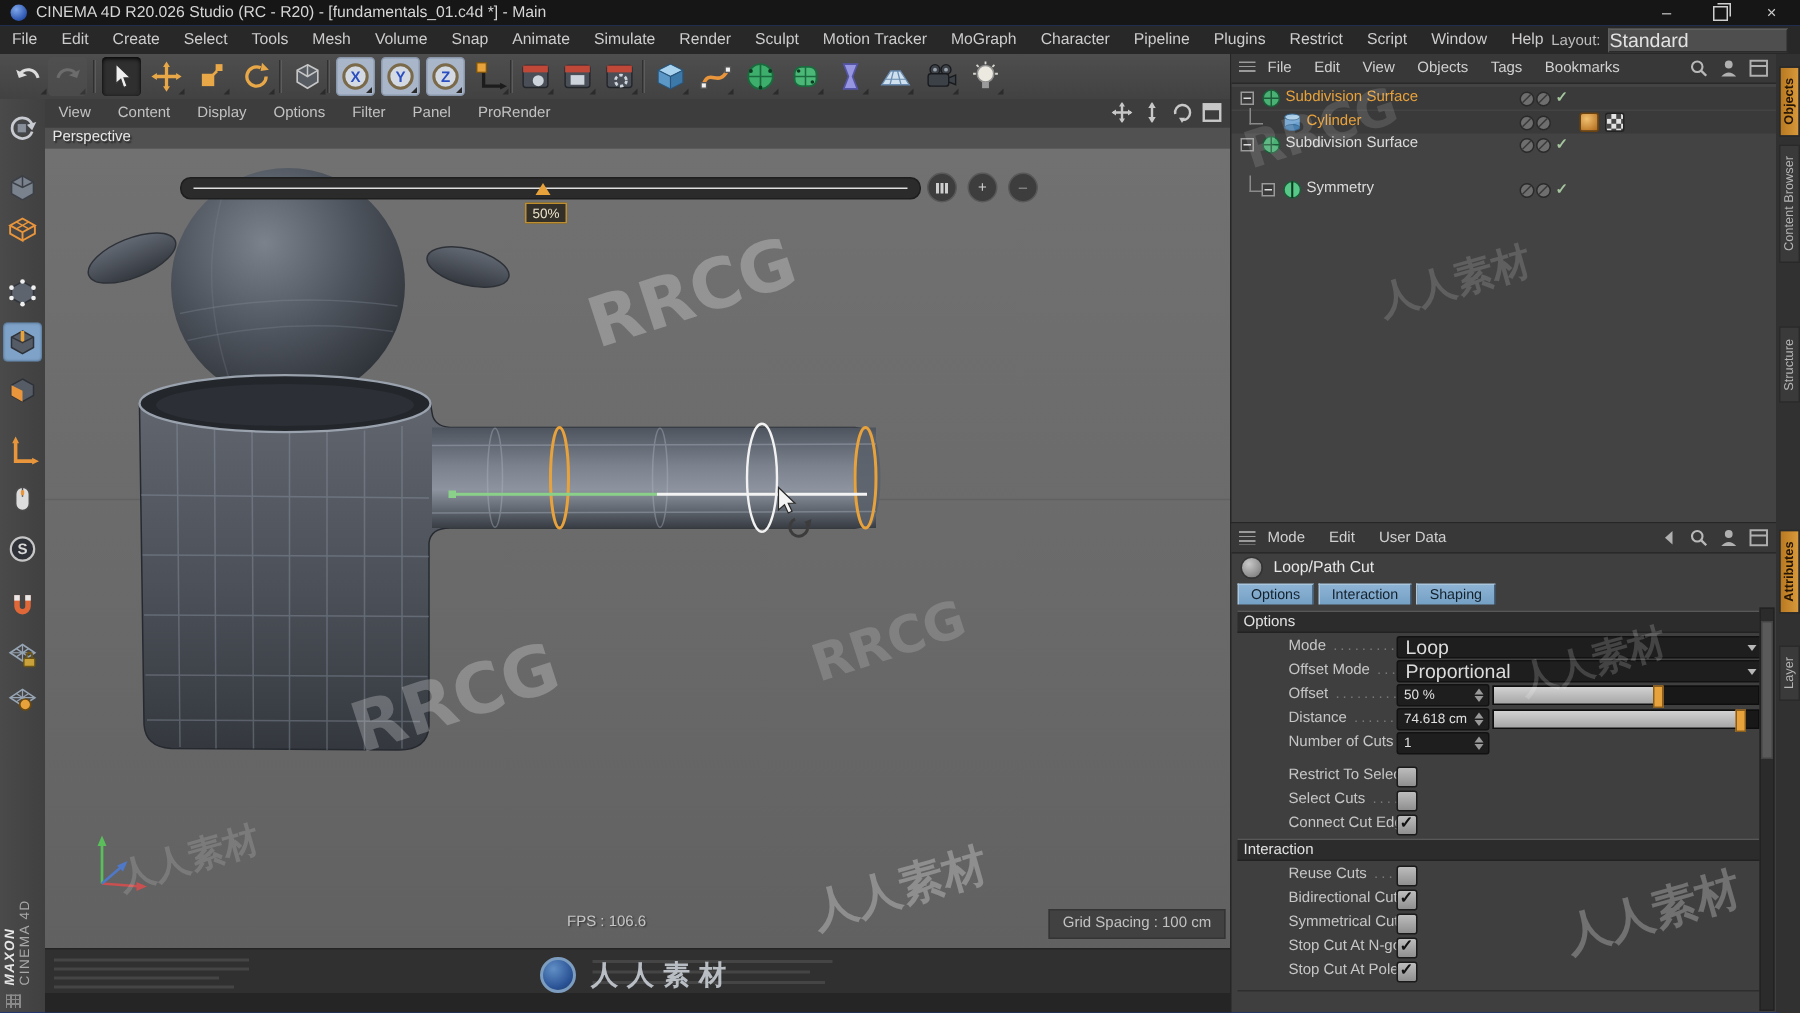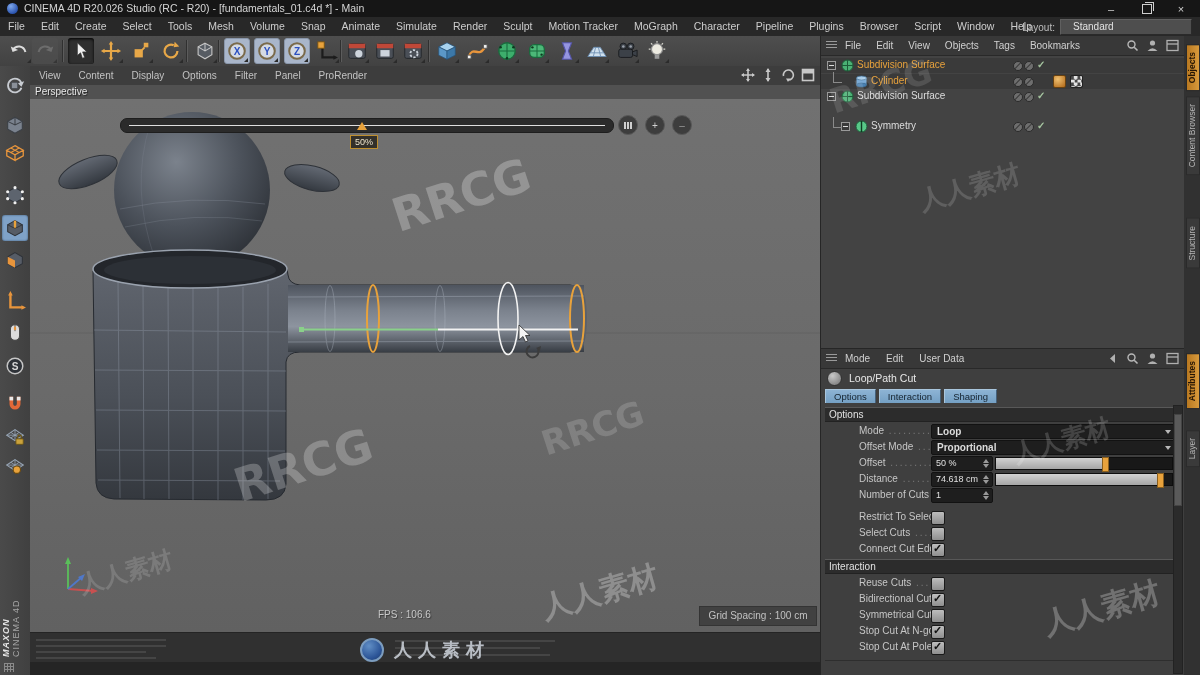--- a/index.html
+++ b/index.html
@@ -12,21 +12,21 @@
   #wtitle{position:absolute;left:24px;top:2px;font-size:10.5px;color:#d6d6d6;white-space:nowrap;}
   .wctl{position:absolute;top:0;width:34px;height:17px;display:flex;align-items:center;justify-content:center;color:#cfcfcf;font-size:11px;}
   #ctl-min{right:72px}#ctl-max{right:36px}#ctl-close{right:2px}
   #maxbox{width:8px;height:8px;border:1px solid #cfcfcf;position:relative}
   #maxbox::after{content:"";position:absolute;left:2px;top:-3px;width:8px;height:8px;border:1px solid #cfcfcf;border-left:none;border-bottom:none}
   
   #menubar{position:absolute;left:0;top:17px;width:1200px;height:19px;background:#282828;border-bottom:1px solid #1c1c1c;display:flex;align-items:center;}
   .menu-item{padding:0 8px;font-size:10.5px;color:#cdcdcd;line-height:19px;white-space:nowrap;}
   #layoutwrap{position:absolute;right:8px;top:2px;display:flex;align-items:center;}
   #layoutlabel{font-size:10px;color:#bdbdbd;margin-right:5px;}
-  #layoutbox{width:118px;height:14px;background:#4e4e4e;border:1px solid #5f5f5f;border-bottom-color:#2a2a2a;border-right-color:#2a2a2a;color:#e2e2e2;font-size:10px;line-height:14px;padding-left:12px;}
+  #layoutbox{width:118px;height:14px;background:#4e4e4e;border:1px solid #5f5f5f;border-bottom-color:#2a2a2a;border-right-color:#2a2a2a;color:#e2e2e2;font-size:13px;line-height:14px;padding-left:0;}
   
   #toolbar{position:absolute;left:0;top:36px;width:1200px;height:30px;background:linear-gradient(#4e4e4e,#424242);border-bottom:1px solid #2e2e2e;}
   .tcell{position:absolute;top:2px;width:26px;height:26px;border-radius:3px;display:flex;align-items:center;justify-content:center;}
   .tcell::after{content:"";position:absolute;right:1px;bottom:1px;border-left:4px solid transparent;border-bottom:4px solid #2b2b2b;}
   .tcell.pressed{background:#2f2f2f;box-shadow:inset 0 1px 3px #000;}
   .tcell.disabled{background:#525252;opacity:.55;}
   .tcell.axis{background:#a9b6ca;border:1px solid #8a97ab;width:24px;height:24px;}
   .tsep{position:absolute;top:4px;width:1px;height:22px;background:#303030;border-right:1px solid #5c5c5c;}
   
   #leftbar{position:absolute;left:0;top:66px;width:30px;height:609px;background:linear-gradient(90deg,#4a4a4a,#404040);border-right:1px solid #2c2c2c;}
@@ -85,21 +85,21 @@
   #amtabs{position:absolute;left:4px;top:40px;display:flex;}
   .am-tab{background:linear-gradient(#8db3d4,#74a0c4);color:#14222e;font-size:9.5px;height:13px;line-height:13px;padding:0 8px;margin-right:3px;border:1px solid #a9c6dd;border-right-color:#44607a;border-bottom:none;}
   #amrows{position:absolute;left:4px;top:56px;width:348px;}
   .am-section{height:13px;background:#2c2c2c;border-top:1px solid #585858;border-bottom:1px solid #222;color:#e2e2e2;font-size:10px;line-height:13px;padding-left:4px;margin:2px 0;}
   .am-row{position:relative;height:15px;margin-bottom:1px;font-size:10px;color:#c6c6c6;}
   .am-gap{height:6px;}
   .am-divider{height:4px;border-bottom:1px solid #2e2e2e;margin-bottom:3px;}
   .am-label{position:absolute;left:34px;top:1px;white-space:nowrap;overflow:hidden;width:72px;}
   .am-label.disabled{color:#7d7d7d;}
   .am-label::after{content:" .....................";color:#787878;letter-spacing:2px;}
-  .am-drop{position:absolute;left:106px;width:238px;height:13px;top:0;background:#1e1e1e;border:1px solid #121212;border-radius:2px;color:#dcdcdc;font-size:10px;padding-left:5px;line-height:13px;box-sizing:content-box;font-weight:bold;}
+  .am-drop{position:absolute;left:106px;width:238px;height:13px;top:0;background:#1e1e1e;border:1px solid #121212;border-radius:2px;color:#dcdcdc;font-size:13px;padding-left:5px;line-height:13px;box-sizing:content-box;}
   .am-drop::after{content:"";position:absolute;right:4px;top:5px;border-left:3.5px solid transparent;border-right:3.5px solid transparent;border-top:4.5px solid #b8b8b8;}
   .am-spin{position:absolute;left:106px;width:56px;height:13px;top:0;background:#1e1e1e;border:1px solid #121212;border-radius:2px;color:#e0e0e0;font-size:9px;padding-left:4px;line-height:13px;}
   .spintick{position:absolute;right:3px;top:2px;width:6px;height:9px;}
   .spintick::before{content:"";position:absolute;left:0;top:0;border-left:3px solid transparent;border-right:3px solid transparent;border-bottom:4px solid #999;}
   .spintick::after{content:"";position:absolute;left:0;bottom:0;border-left:3px solid transparent;border-right:3px solid transparent;border-top:4px solid #999;}
   .am-slider{position:absolute;left:170px;width:176px;top:1px;height:11px;background:#181818;border:1px solid #0e0e0e;}
   .am-fill{height:100%;background:linear-gradient(#d2d2d2,#a6a6a6);}
   .am-handle{position:absolute;top:-1px;width:5px;height:13px;background:#e8a23c;border:1px solid #8a5f1e;}
   .cb{position:absolute;left:106px;top:1px;width:12px;height:12px;background:linear-gradient(#bdbdbd,#8f8f8f);border:1px solid #1a1a1a;border-radius:2px;}
   .cb.checked::after{content:"✓";font-size:11px;font-weight:bold;color:#111;position:absolute;left:1px;top:-2px;}
@@ -146,21 +146,21 @@
         <span class="menu-item">Snap</span>
         <span class="menu-item">Animate</span>
         <span class="menu-item">Simulate</span>
         <span class="menu-item">Render</span>
         <span class="menu-item">Sculpt</span>
         <span class="menu-item">Motion Tracker</span>
         <span class="menu-item">MoGraph</span>
         <span class="menu-item">Character</span>
         <span class="menu-item">Pipeline</span>
         <span class="menu-item">Plugins</span>
-        <span class="menu-item">Browser</span>
+        <span class="menu-item">Restrict</span>
         <span class="menu-item">Script</span>
         <span class="menu-item">Window</span>
         <span class="menu-item">Help</span>
       </div>
     <div id="layoutwrap">
       <span id="layoutlabel">Layout:</span>
       <div id="layoutbox">Standard</div>
     </div>
   </div>
 

